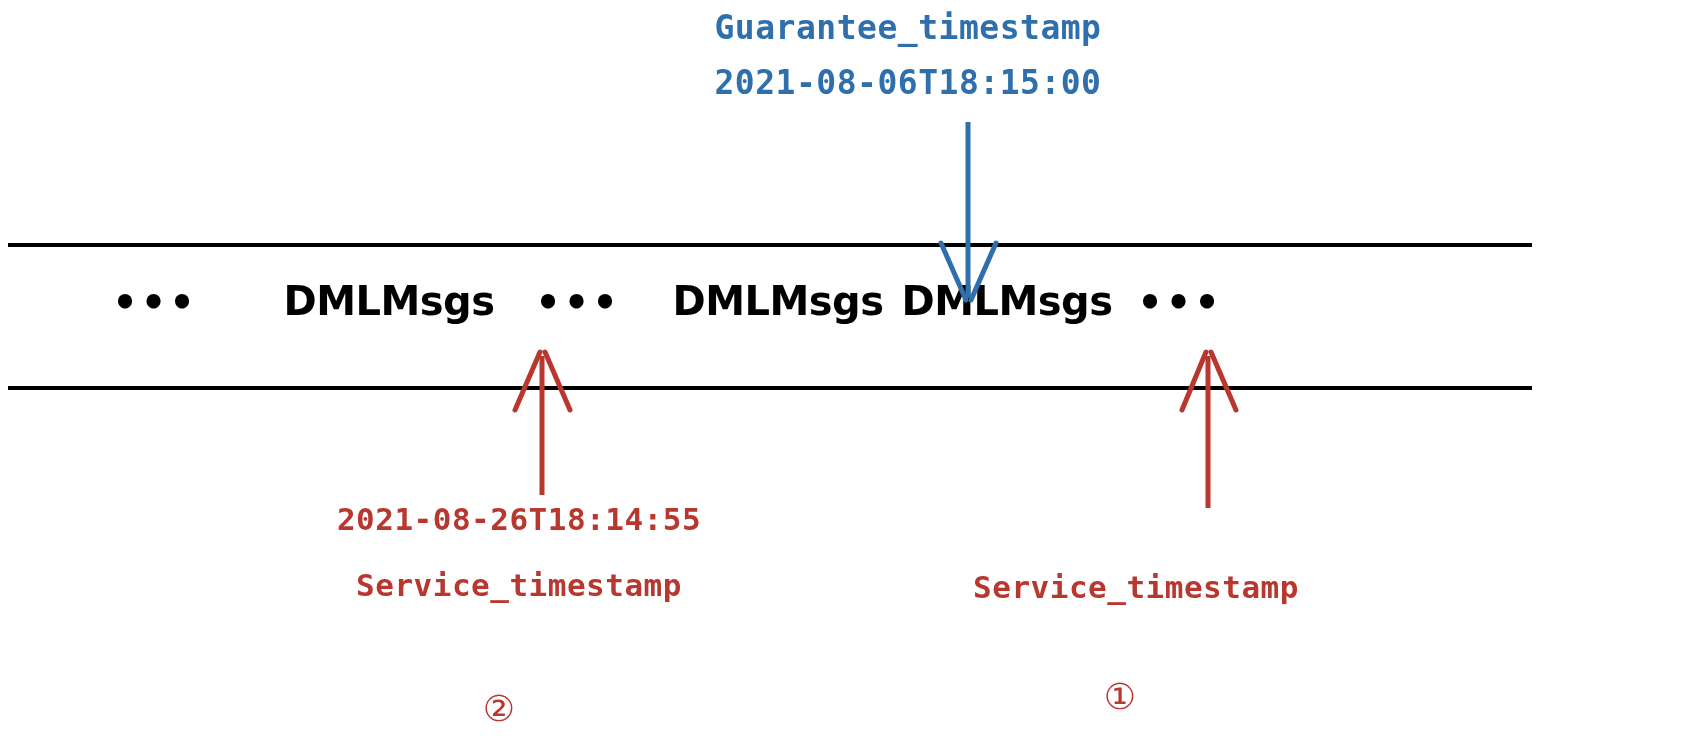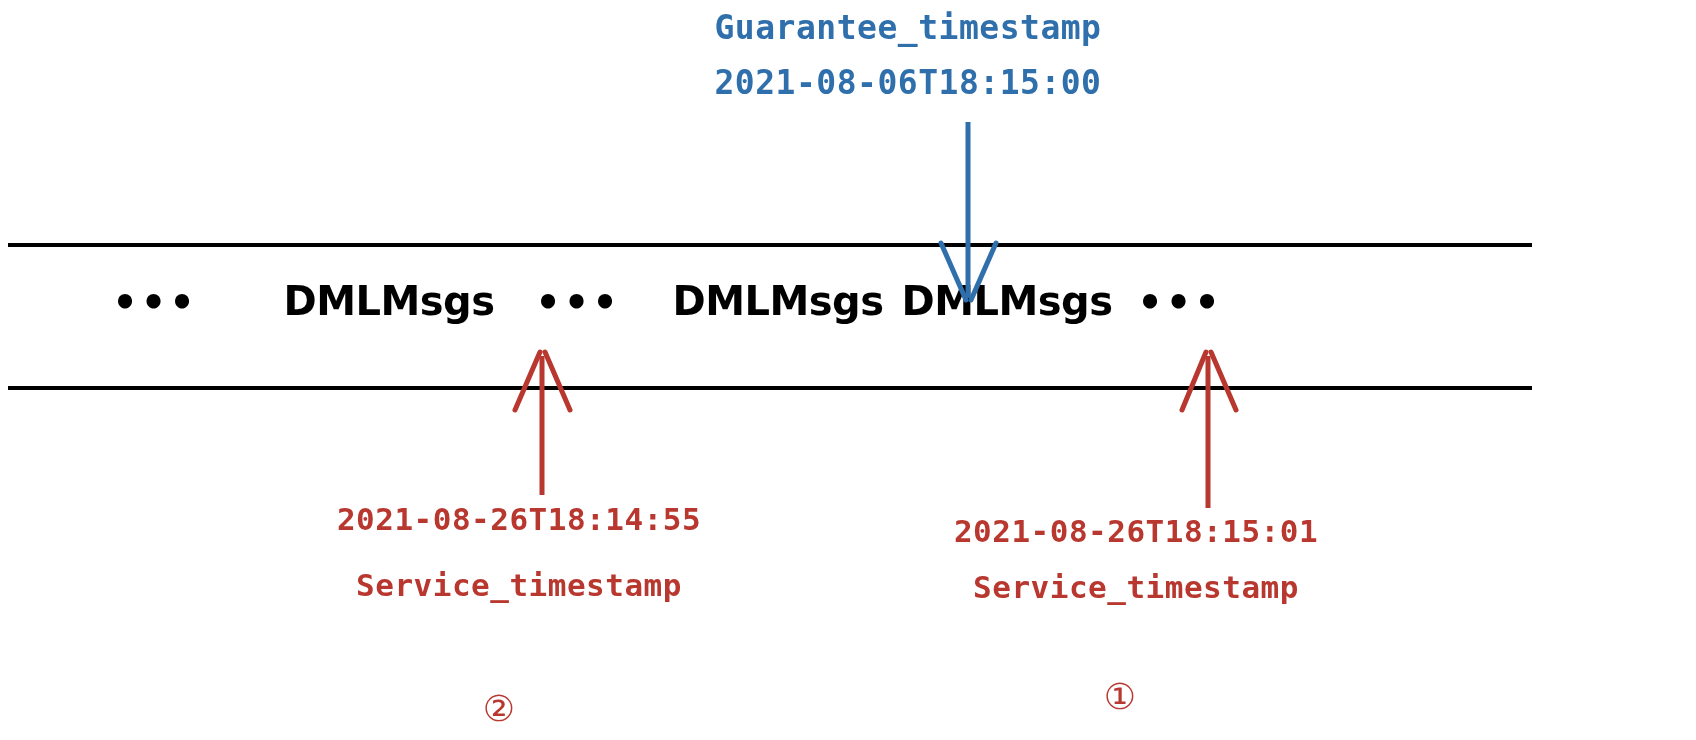--- a/index.html
+++ b/index.html
@@ -116,21 +116,20 @@
   <div class="abs band-item" style="left:778px; top:301px;">DMLMsgs</div>
 
   <div class="abs band-item" style="left:1007px; top:301px;">DMLMsgs</div>
 
   <div class="abs band-dots" style="left:1180px; top:302px;">•••</div>
 
   <div class="abs svc-ts" style="left:519px; top:519px;">2021-08-26T18:14:55</div>
   <div class="abs svc-label" style="left:519px; top:585px;">Service_timestamp</div>
   <div class="abs svc-num" style="left:499px; top:709px;">②</div>
 
-  <div class="abs svc-ts" style="left:1136px; top:531px;">2021-08-26T18:15:01</div>
   <div class="abs svc-label" style="left:1136px; top:587px;">Service_timestamp</div>
   <div class="abs svc-num" style="left:1120px; top:697px;">①</div>
 
   <svg id="arrows" viewBox="0 0 1696 740">
 
     <g>
       <line x1="968" y1="122" x2="968" y2="298" stroke="#2f6fac" stroke-width="5" stroke-linecap="butt"></line>
       <line x1="941" y1="243" x2="966" y2="300" stroke="#2f6fac" stroke-width="5" stroke-linecap="round"></line>
       <line x1="996" y1="243" x2="971" y2="300" stroke="#2f6fac" stroke-width="5" stroke-linecap="round"></line>
     </g>

